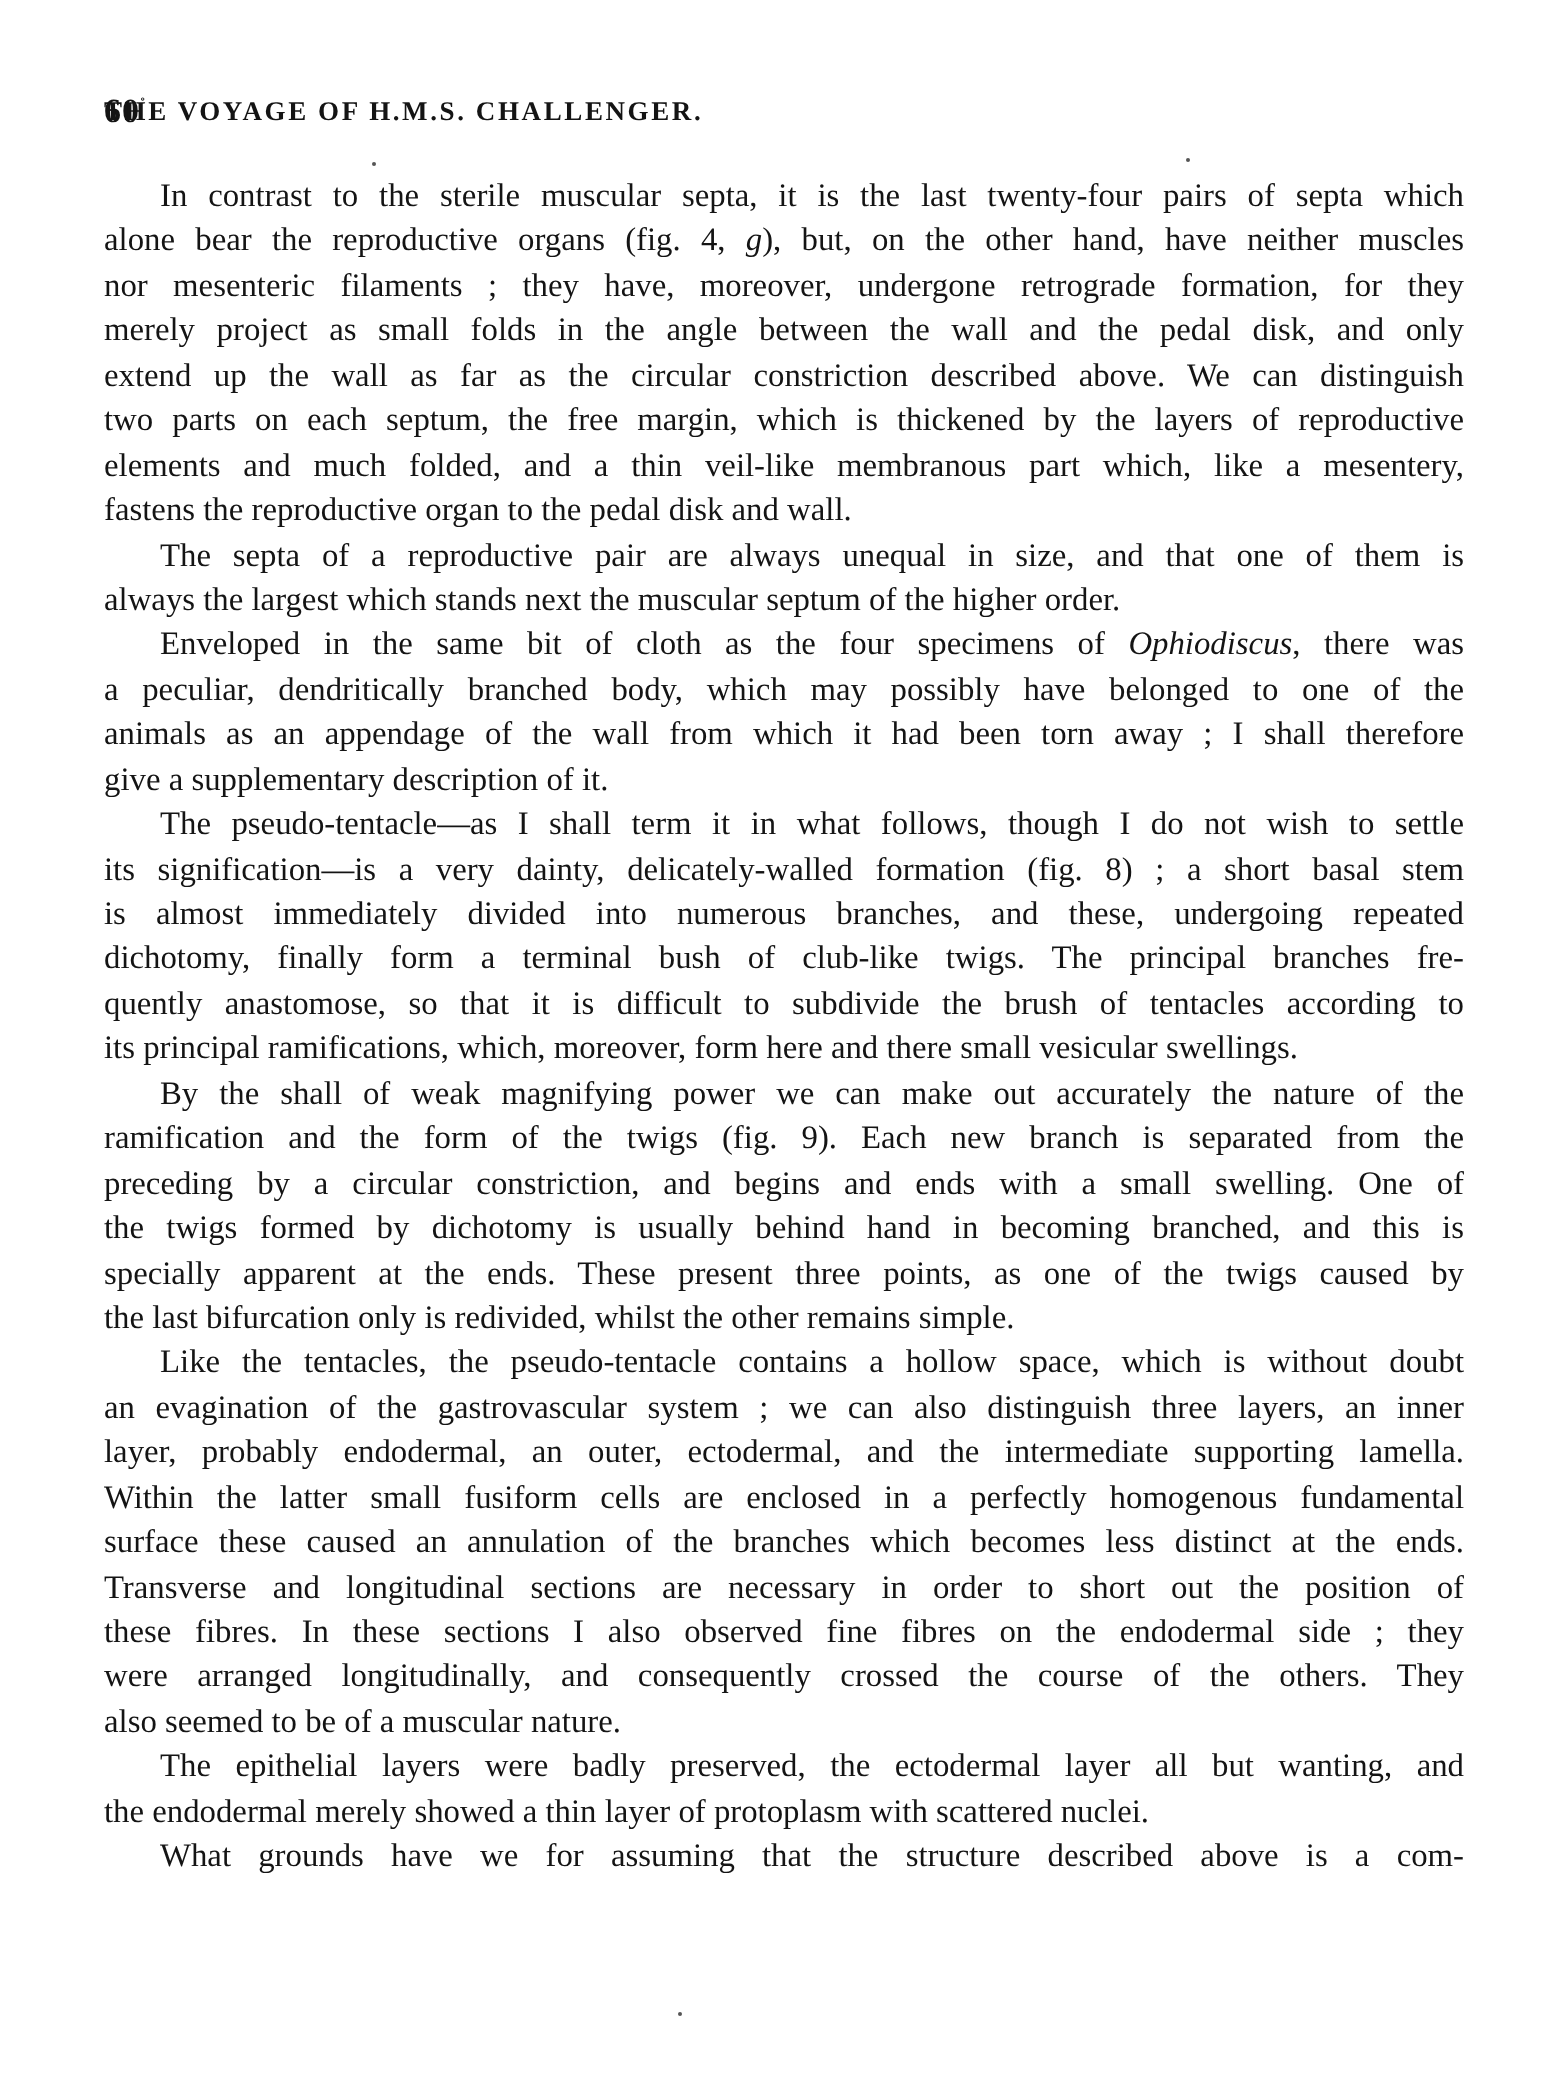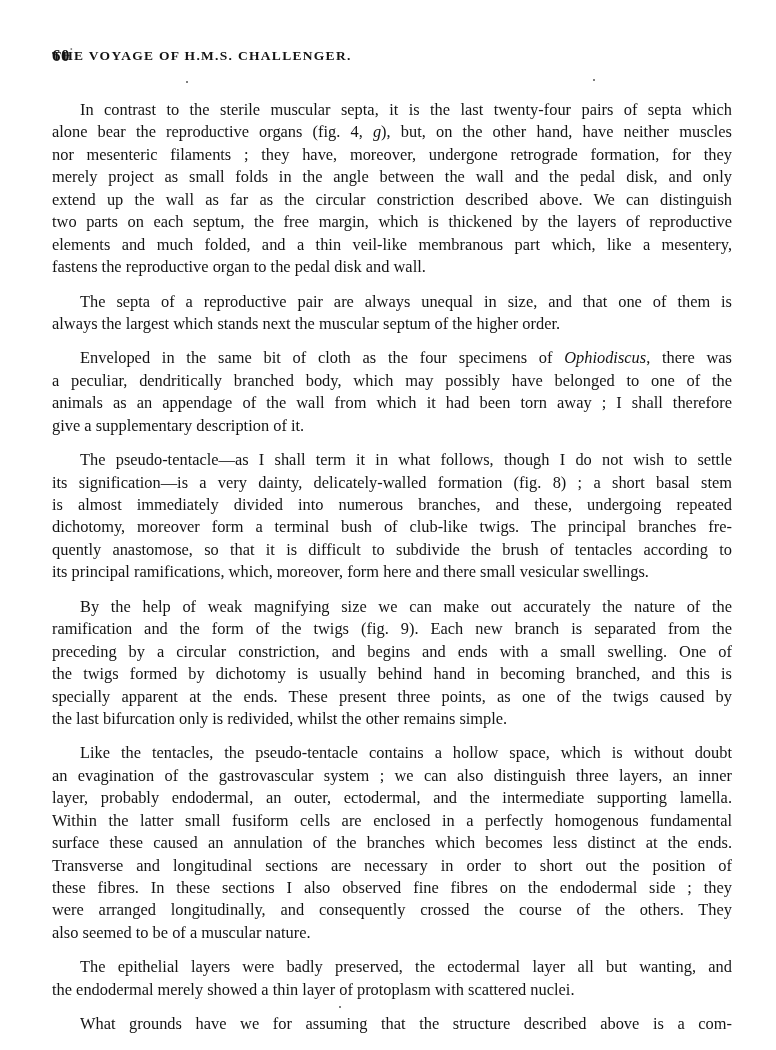--- a/index.html
+++ b/index.html
@@ -9,21 +9,21 @@
   .running-head { position: absolute; top: 46px; left: 0; width: 680px; height: 22px; }
   .page-num { position: absolute; left: 0; top: 0; font-size: 17px; font-weight: bold; letter-spacing: 0.5px; }
   .page-num sup { font-size: 8px; }
   .head-title { position: absolute; left: 0; width: 680px; top: 2px; 
                 font-size: 13.5px; letter-spacing: 1.3px; font-weight: bold; }
   .dot { position: absolute; width: 2px; height: 2px; background: #555; border-radius: 1px; }
   .body-text { position: absolute; top: 87px; left: 0; width: 680px; font-size: 16.4px; line-height: 22.45px;
                text-align: justify; }
   .line { display: block; text-align: justify; text-align-last: justify; white-space: nowrap; height: 22.45px; overflow: visible; }
   .line.last { text-align-last: left; }
-  .line.indent { padding-left: 28px; margin-top: 12px; }
+  .line.indent { padding-left: 28px; }
   i { font-style: italic; }
 </style>
 </head>
 <body>
 
 <div class="page">
   <div class="running-head">
     <span class="page-num"><span>60</span><sup>˚</sup></span>
     <div class="head-title">THE VOYAGE OF H.M.S. CHALLENGER.</div>
   </div>
@@ -53,27 +53,27 @@
       <span class="line indent"><span>Enveloped in the same bit of cloth as the four specimens of </span><i>Ophiodiscus</i><span>, there was</span></span>
       <span class="line">a peculiar, dendritically branched body, which may possibly have belonged to one of the</span>
       <span class="line">animals as an appendage of the wall from which it had been torn away ; I shall therefore</span>
       <span class="line last">give a supplementary description of it.</span>
     </div>
 
     <div class="para">
       <span class="line indent">The pseudo-tentacle—as I shall term it in what follows, though I do not wish to settle</span>
       <span class="line">its signification—is a very dainty, delicately-walled formation (fig. 8) ; a short basal stem</span>
       <span class="line">is almost immediately divided into numerous branches, and these, undergoing repeated</span>
-      <span class="line">dichotomy, moreover form a terminal bush of club-like twigs.   The principal branches fre-</span>
+      <span class="line">dichotomy, finally form a terminal bush of club-like twigs.   The principal branches fre-</span>
       <span class="line">quently anastomose, so that it is difficult to subdivide the brush of tentacles according to</span>
       <span class="line last">its principal ramifications, which, moreover, form here and there small vesicular swellings.</span>
     </div>
 
     <div class="para">
-      <span class="line indent">By the help of weak magnifying size we can make out accurately the nature of the</span>
+      <span class="line indent">By the shall of weak magnifying power we can make out accurately the nature of the</span>
       <span class="line">ramification and the form of the twigs (fig. 9).   Each new branch is separated from the</span>
       <span class="line">preceding by a circular constriction, and begins and ends with a small swelling.   One of</span>
       <span class="line">the twigs formed by dichotomy is usually behind hand in becoming branched, and this is</span>
       <span class="line">specially apparent at the ends.   These present three points, as one of the twigs caused by</span>
       <span class="line last">the last bifurcation only is redivided, whilst the other remains simple.</span>
     </div>
 
     <div class="para">
       <span class="line indent">Like the tentacles, the pseudo-tentacle contains a hollow space, which is without doubt</span>
       <span class="line">an evagination of the gastrovascular system ; we can also distinguish three layers, an inner</span>

